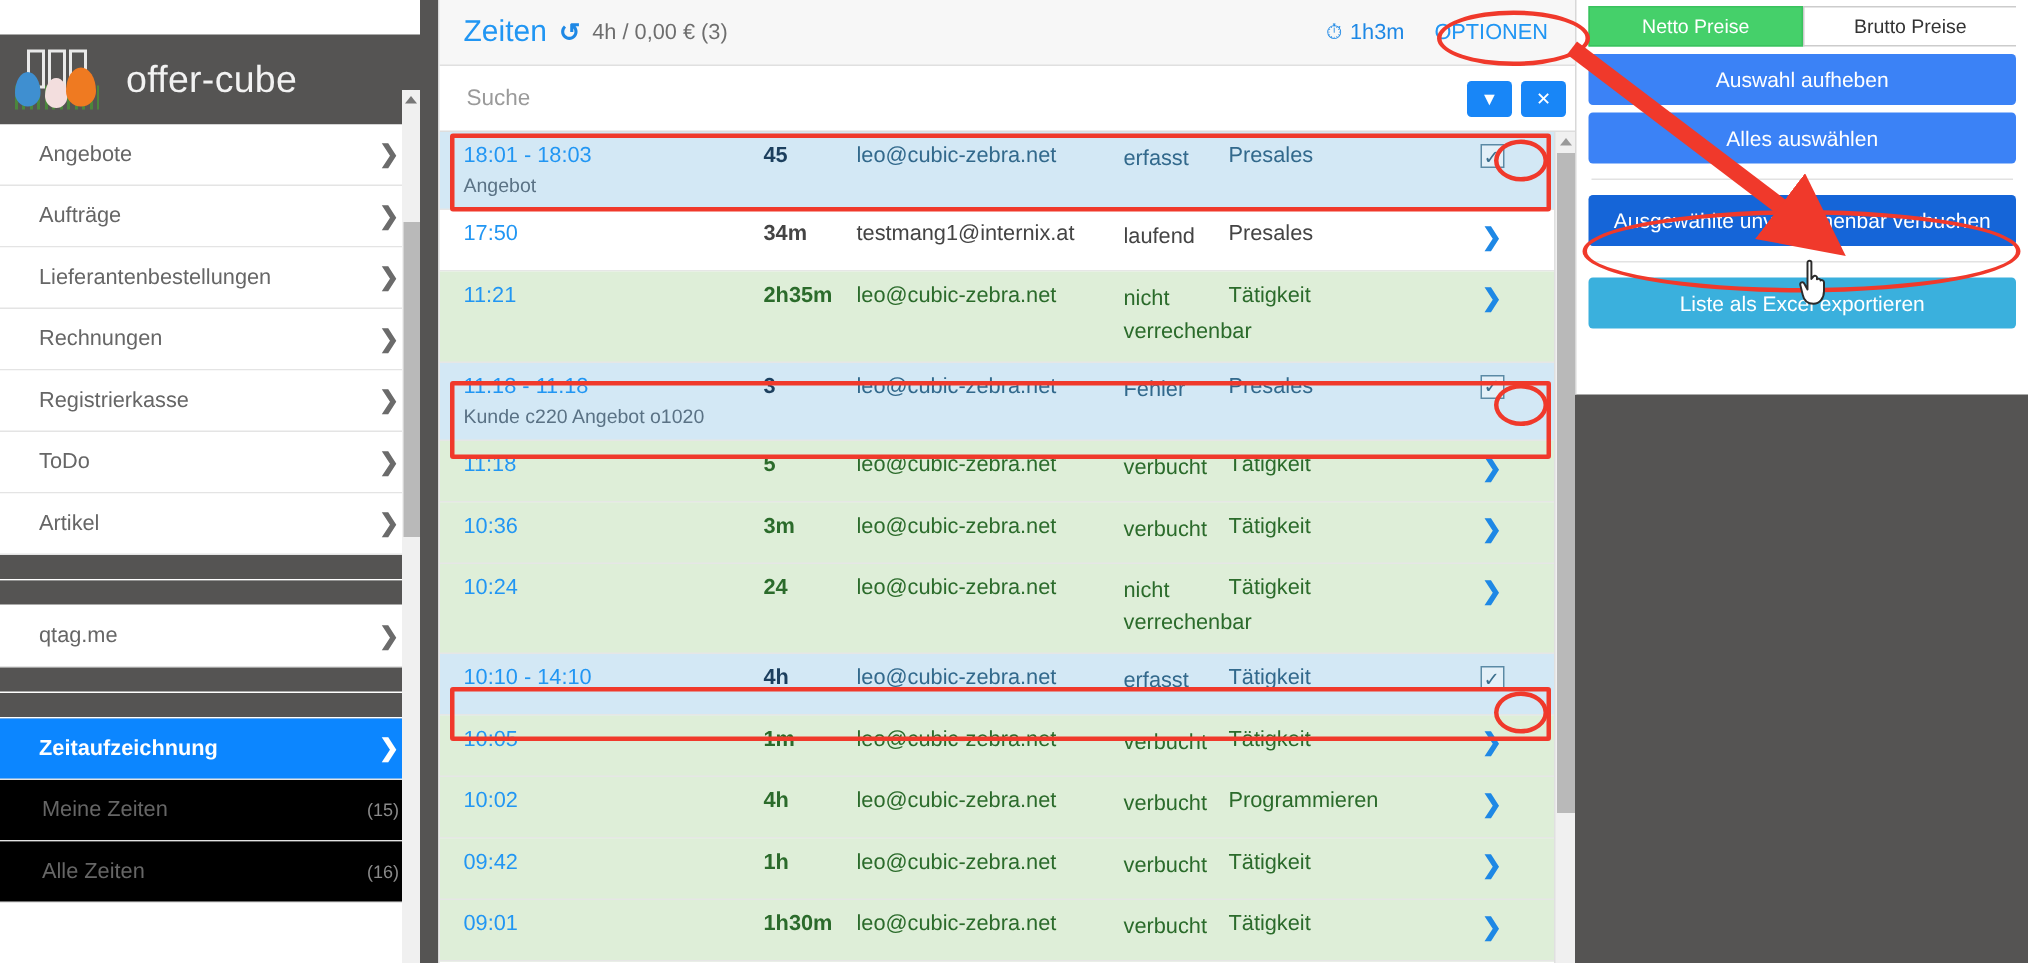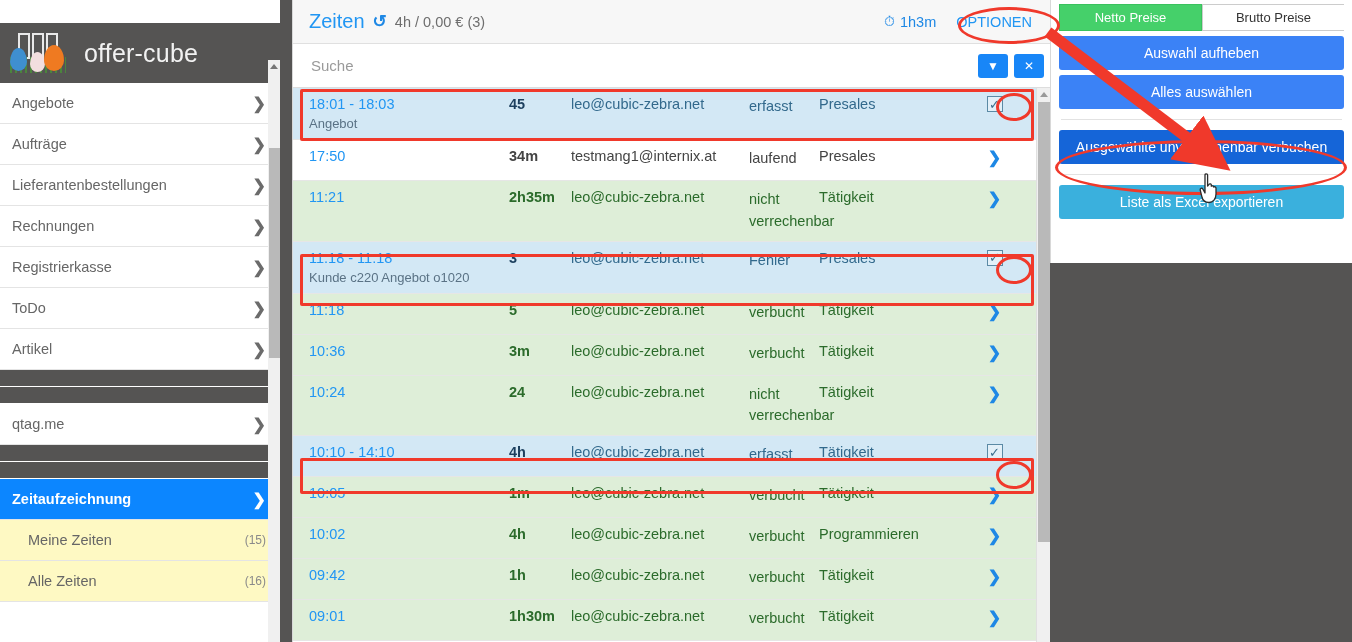--- a/index.html
+++ b/index.html
@@ -41,34 +41,34 @@
     background:
       repeating-linear-gradient(to right,
         #4a8b3a 0px, #4a8b3a 2px, transparent 2px, transparent 5px);
     opacity: .9;
   }
   #brand-title {
     color: #f2f2f2; font-size: 25px; margin-left: 14px; letter-spacing: .2px;
   }
   .nav-item {
     height: 41px; display: flex; align-items: center;
-    padding: 0 14px 0 12px;
+    padding: 0 14px 0 26px;
     border-bottom: 1px solid #e4e4e4;
     color: #666; font-size: 14.5px;
     background: #fff; cursor: pointer;
   }
   .nav-item .chev { margin-left: auto; color: #6b6b6b; font-weight: bold; font-size: 16px; }
   .nav-gap { height: 17px; background: #555453; border-bottom: 1px solid #fff; }
   .nav-item.active { background: #0c86ff; color: #fff; font-weight: bold; }
   .nav-item.active .chev { color: #fff; }
   .sub-item {
     height: 41px; display: flex; align-items: center;
     padding: 0 14px 0 28px;
     border-bottom: 1px solid #e4e4e4;
-    color: #666; font-size: 14.5px; cursor: pointer; background:#fef9c3;
+    color: #666; font-size: 14.5px; cursor: pointer; background:#000000;
   }
   .sub-item .count { margin-left: auto; color: #8a8a8a; font-size: 12px; }
   #sidebar-scroll {
     position: absolute; right: 0; top: 60px; width: 12px; height: 582px;
     background: #f0f0f0;
   }
   #sidebar-scroll .thumb {
     position: absolute; left: 1px; top: 88px; width: 11px; height: 210px;
     background: #b9b9b9;
   }

